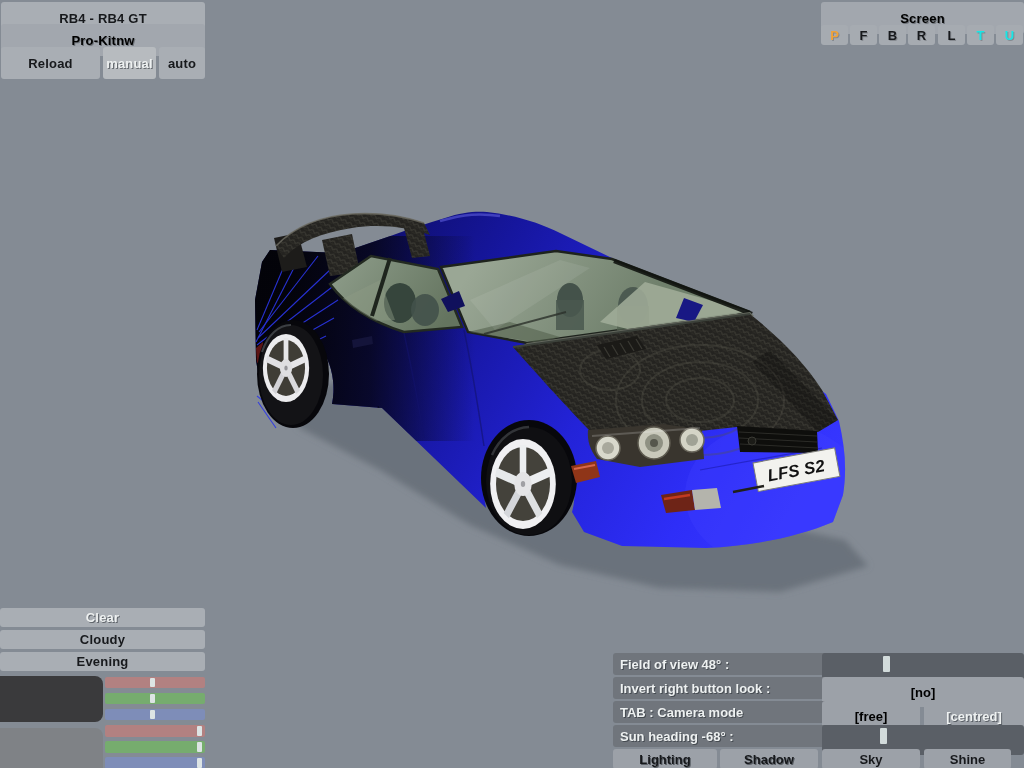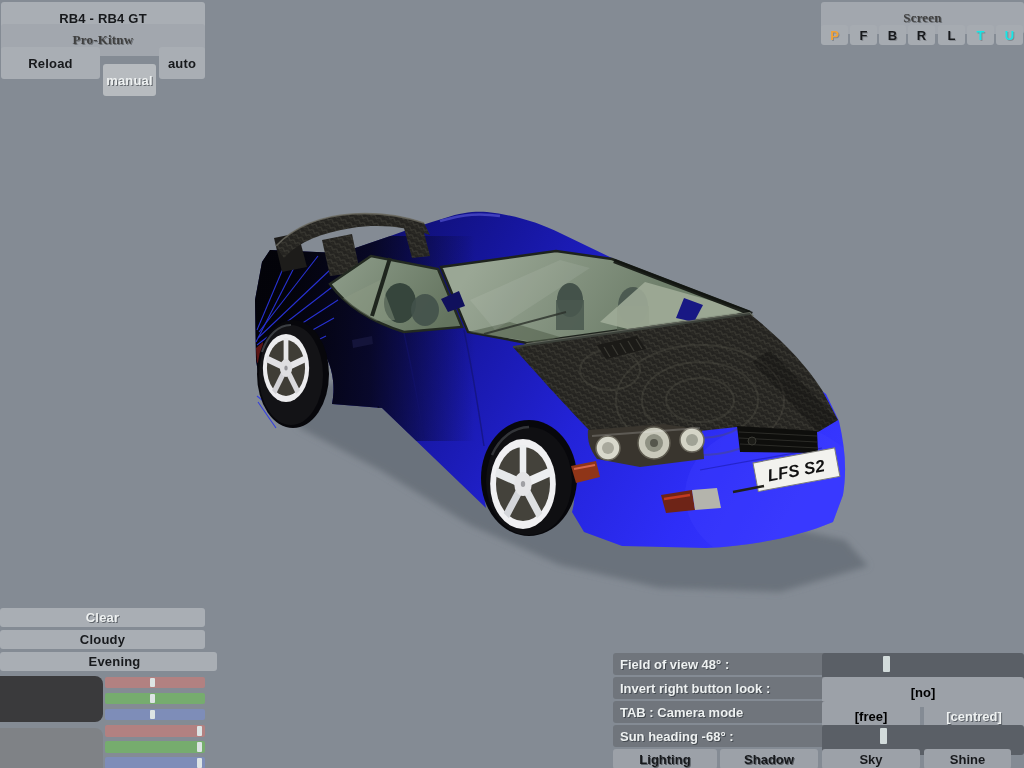--- a/index.html
+++ b/index.html
@@ -3,21 +3,21 @@
 <meta charset="utf-8">
 <style>
   html,body{margin:0;padding:0;background:#55595e;}
   .screen{position:relative;width:1024px;height:768px;background:#848b94;overflow:hidden;
     font-family:"Liberation Sans",sans-serif;font-weight:bold;-webkit-font-smoothing:antialiased;}
   .viewport{position:absolute;left:0;top:0;width:1024px;height:768px;}
   .bar{position:absolute;height:32px;border-radius:3px;font-size:13px;display:flex;
     align-items:center;justify-content:center;color:#17191c;letter-spacing:.2px;}
   .bar.leftalign{justify-content:flex-start;padding-left:7px;box-sizing:border-box;}
   .white{color:#eef1f1;text-shadow:1px 1px 0 rgba(35,40,45,.55);}
-  .orange{color:#404040;text-shadow:1px 1px 0 rgba(35,40,45,.4);font-family:Liberation Serif, serif;}
+  .orange{color:#000000;text-shadow:1px 1px 0 rgba(35,40,45,.4);}
   .bg-light{background:#a9aeb4;}
   .bg-mid{background:#a2a7ae;}
   .bg-btn{background:#9ca1a8;}
   .bg-dark{background:#70757c;}
   .bg-hl{background:#b7bbbf;}
   .key{position:absolute;top:25px;width:27px;height:20px;border-radius:3px;background:#a6abb1;
     display:flex;align-items:center;justify-content:center;font-size:13px;text-shadow:1px 1px 0 rgba(55,60,65,.3);}
   
   .wopt{left:0;width:205px;height:19px;}
   .swatch{position:absolute;left:0;width:103px;}
@@ -244,35 +244,35 @@
         <path d="M571,466 L596,461 600,477 576,483 Z" fill="#8f3518"></path>
         <path d="M574,469 L595,465" stroke="#d6664a" stroke-width="2"></path>
       </g>
       <path d="M733,492 L764,486" stroke="#20201c" stroke-width="2.5"></path>
     </g>
   </svg>
 
   <div class="bar bg-light" style="left:1px;top:2px;width:204px;">RB4 - RB4 GT</div>
   <div class="bar bg-mid orange" style="left:1px;top:24px;width:204px;">Pro-Kitnw</div>
   <div class="bar bg-light" style="left:1px;top:47px;width:99px;">Reload</div>
-  <div class="bar bg-hl white" style="left:103px;top:64px;width:53px;">manual</div>
+  <div class="bar bg-hl white" style="left:103px;top:47px;width:53px;">manual</div>
   <div class="bar bg-light" style="left:159px;top:47px;width:46px;">auto</div>
 
   <div class="bar bg-mid orange" style="left:821px;top:2px;width:203px;">Screen</div>
   <div class="key" style="left: 821px; color: rgb(240, 162, 56);">P</div>
   <div class="key" style="left: 850px; color: rgb(23, 25, 28);">F</div>
   <div class="key" style="left: 879px; color: rgb(23, 25, 28);">B</div>
   <div class="key" style="left: 908px; color: rgb(23, 25, 28);">R</div>
   <div class="key" style="left: 938px; color: rgb(23, 25, 28);">L</div>
   <div class="key" style="left: 967px; color: rgb(24, 230, 230);">T</div>
   <div class="key" style="left: 996px; color: rgb(24, 230, 230);">U</div>
 
   <div class="bar bg-light white wopt" style="top:608px;">Clear</div>
   <div class="bar bg-light wopt" style="top:630px;">Cloudy</div>
-  <div class="bar bg-light wopt" style="top:652px;padding-left:12px;">Evening</div>
+  <div class="bar bg-light wopt" style="top:652px;">Evening</div>
 
   <div class="swatch" style="top: 676px; height: 46px; border-radius: 0px 8px 8px 0px; background-color: rgb(58, 58, 60);"></div>
   <div class="mx" style="top: 677px; height: 11px; background-color: rgb(178, 129, 129);">
     <div class="mx-handle" style="left: 47%;"></div>
     </div>
   <div class="mx" style="top: 693px; height: 11px; background-color: rgb(118, 172, 110);">
     <div class="mx-handle" style="left: 47%;"></div>
     </div>
   <div class="mx" style="top: 709px; height: 11px; background-color: rgb(126, 141, 184);">
     <div class="mx-handle" style="left: 47%;"></div>

